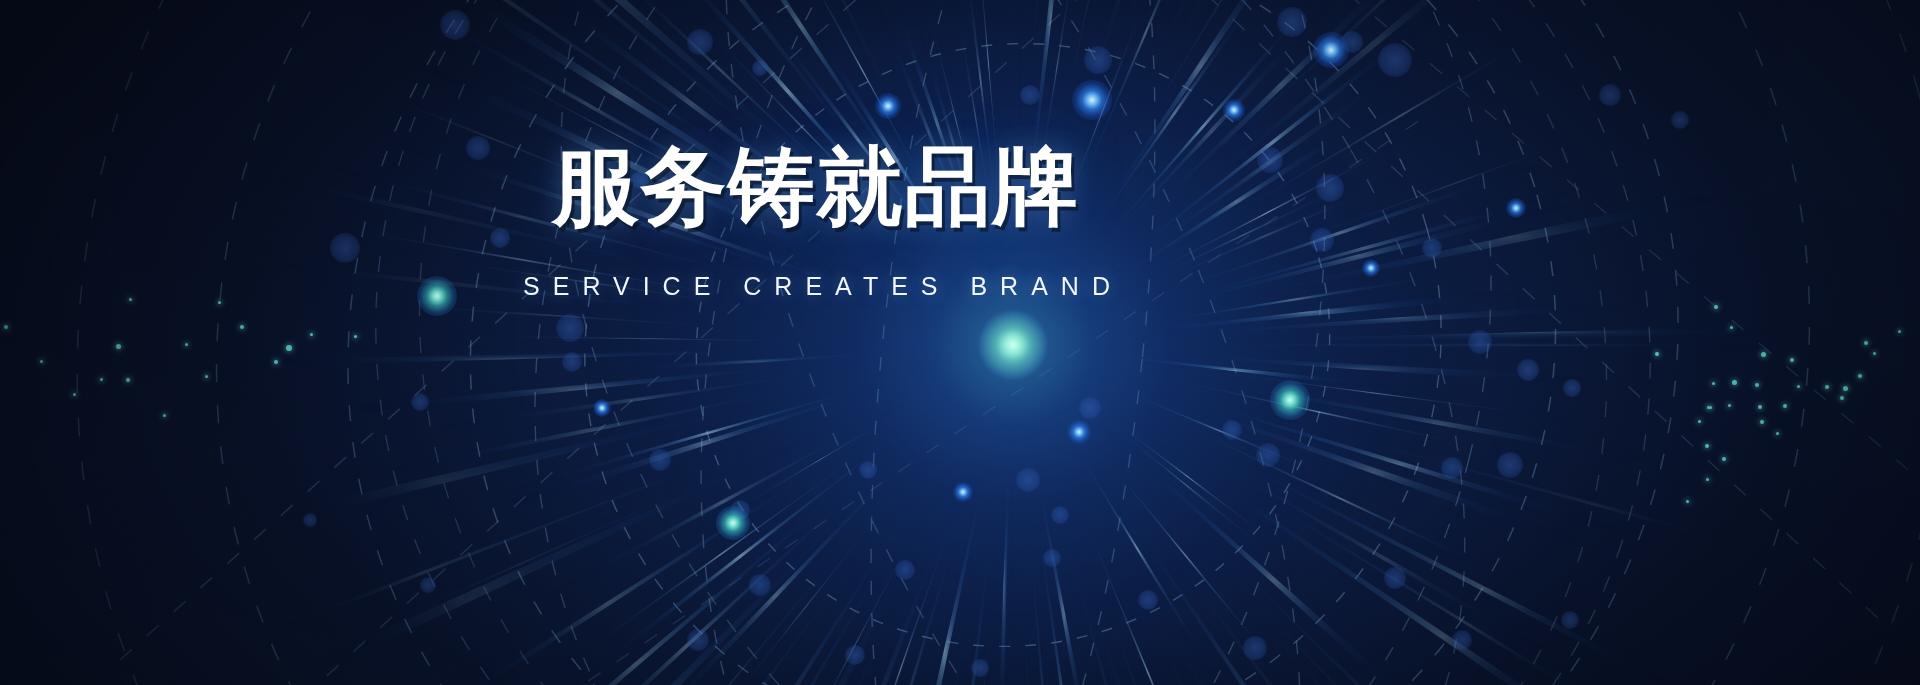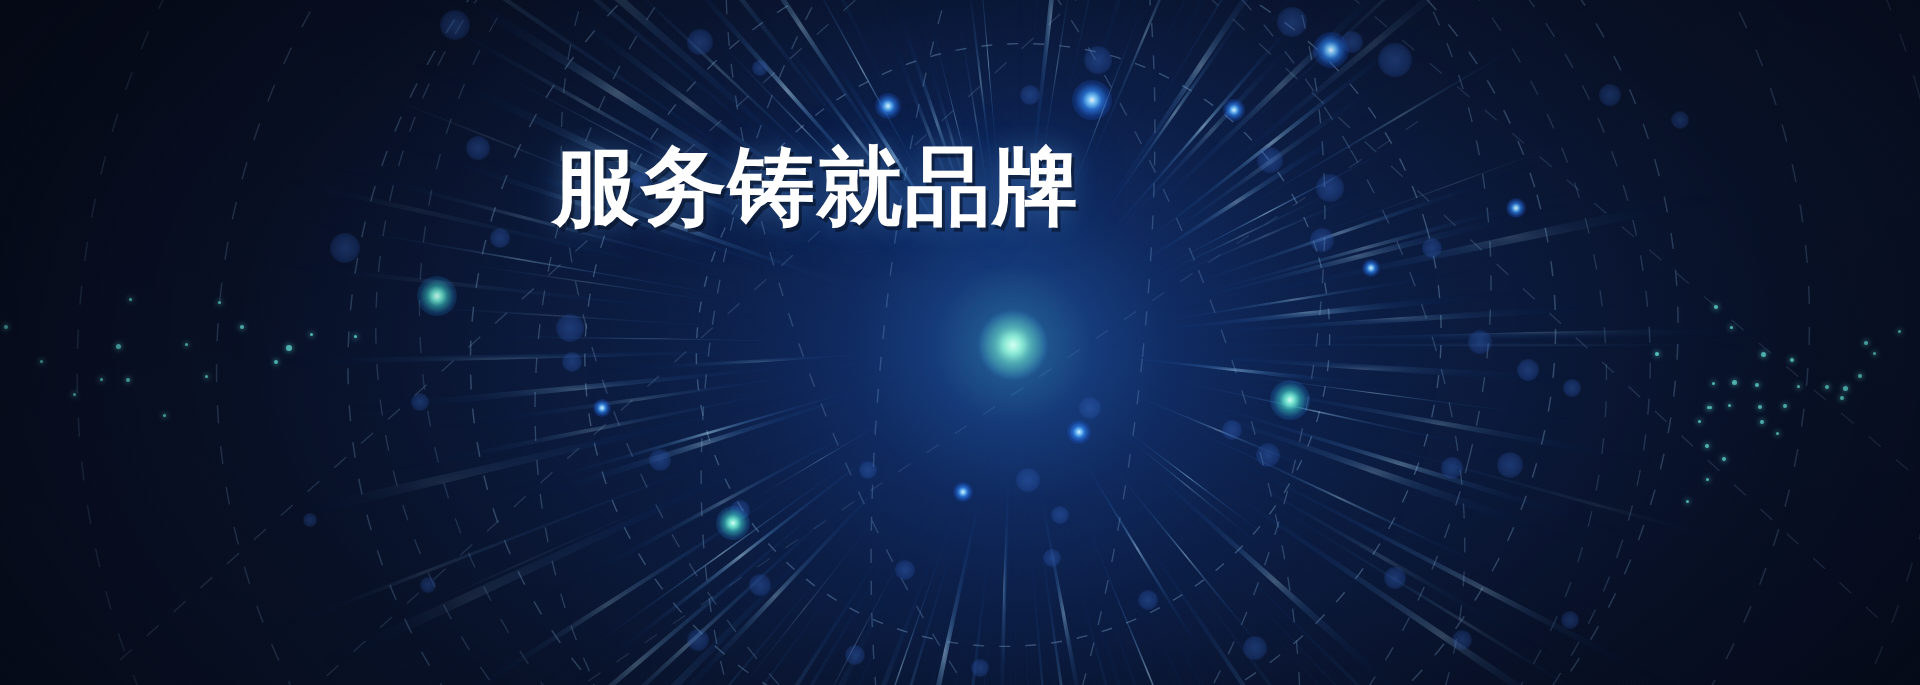--- a/index.html
+++ b/index.html
@@ -501,15 +501,16 @@
       <div class="speck" style="left: 1776px; top: 432px; width: 3px; height: 3px;"></div>
       <div class="speck" style="left: 1698px; top: 420px; width: 3px; height: 3px;"></div>
       <div class="speck" style="left: 1686px; top: 500px; width: 3px; height: 3px;"></div>
       <div class="speck" style="left: 1898px; top: 330px; width: 3px; height: 3px;"></div>
     </div>
 
   <div class="layer" id="bg-vignette"></div>
 
   <div id="content">
     <h1 id="headline">服务铸就品牌</h1>
+    <div id="subhead">SERVICE CREATES BRAND</div>
   </div>
 
 </div>
 
 </body></html>

